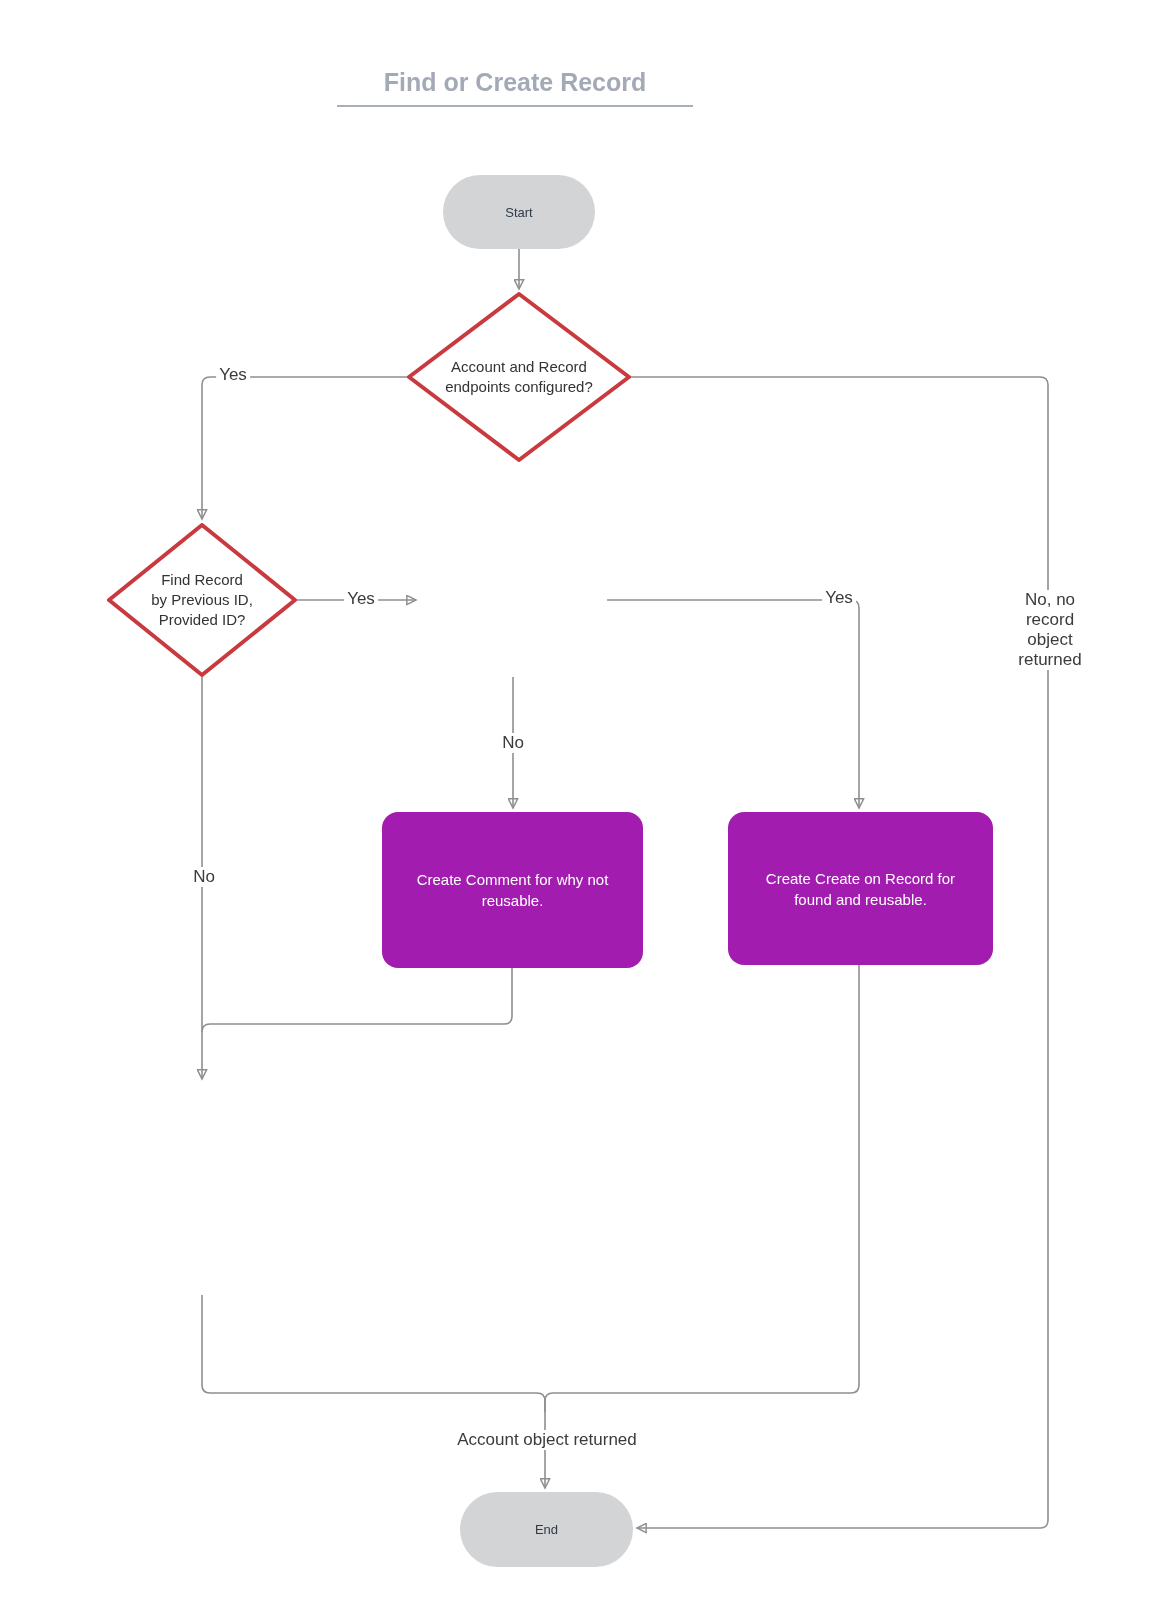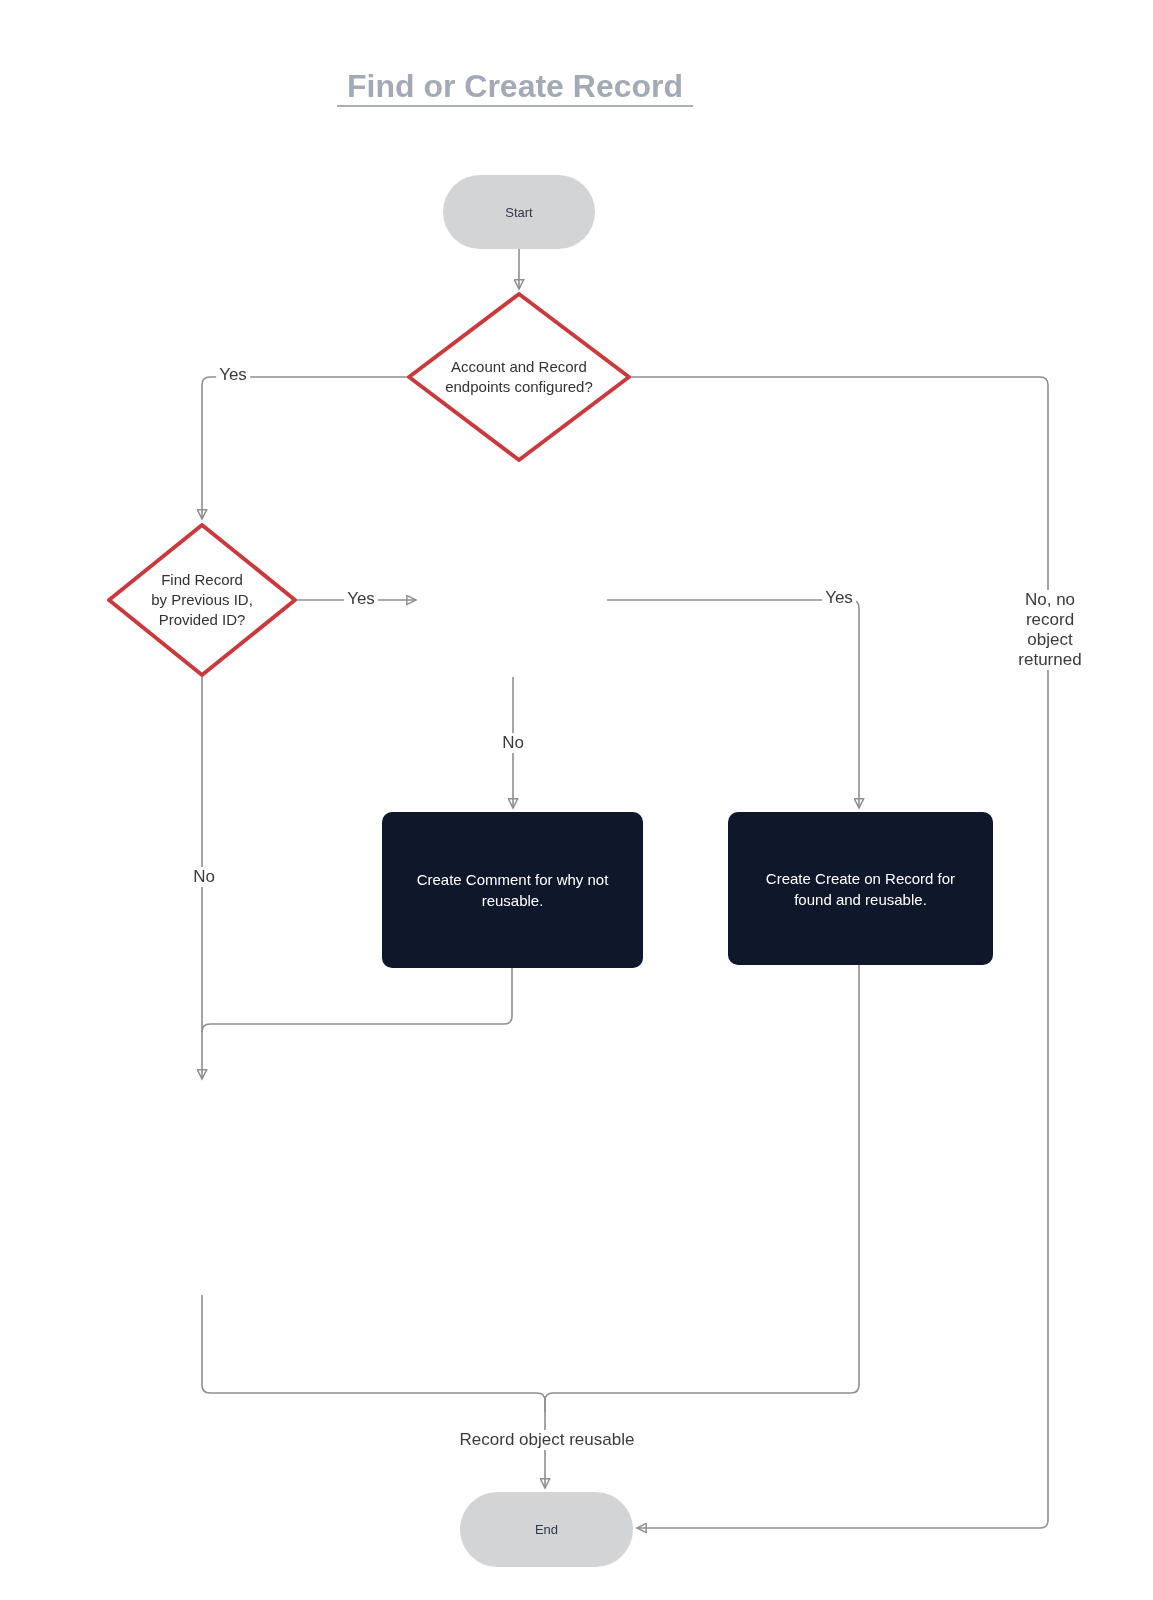--- a/index.html
+++ b/index.html
@@ -2,34 +2,34 @@
 <html><head>
 <meta charset="utf-8">
 <style>
   html,body { margin:0; padding:0; background:#ffffff; }
   .canvas {
     position:relative; width:1153px; height:1600px; background:#ffffff;
     font-family:"Liberation Sans", sans-serif; overflow:hidden;
   }
   .title {
     position:absolute; left:335px; top:68px; width:360px;
-    text-align:center; font-size:32px; font-weight:bold; color:#a3aab6;
+    text-align:center; font-size:25px; font-weight:bold; color:#a3aab6;
     white-space:pre-line;
   }
   .title-rule { position:absolute; left:337px; top:105px; width:356px; height:2px; background:#a9afb9; }
 
   .edges { position:absolute; left:0; top:0; }
   .edges path { fill:none; stroke:#8f8f8f; stroke-width:1.6px; }
 
   .node {
     position:absolute; display:flex; align-items:center; justify-content:center;
     text-align:center; white-space:pre-line; box-sizing:border-box;
   }
   .terminator { background:#d3d4d6; border-radius:40px; color:#2f3a47; font-size:13px; }
-  .process { background:#0f172a; border-radius:10px; color:#ffffff; font-size:15px; line-height:21px; padding:0 18px; }
+  .process { background:#a21caf; border-radius:16px; color:#ffffff; font-size:15px; line-height:21px; padding:0 18px; }
   .decision { }
   .decision svg { position:absolute; left:0; top:0; }
   .decision .dshape { fill:#ffffff; stroke:#c83a3e; stroke-width:4px; stroke-linejoin:round; }
   .dlabel {
     position:absolute; left:0; top:0; right:0; bottom:0;
     display:flex; align-items:center; justify-content:center;
     text-align:center; white-space:pre-line;
     font-size:15px; line-height:20px; color:#333333;
   }
   .edge-label {
@@ -93,15 +93,15 @@
 
   <div class="node terminator" style="left:460px; top:1492px; width:173px; height:75px;">End</div>
 
   <div class="edge-label" style="left:233px; top:375px;">Yes</div>
   <div class="edge-label" style="left:361px; top:599px;">Yes</div>
   <div class="edge-label" style="left:839px; top:598px;">Yes</div>
   <div class="edge-label" style="left:204px; top:877px;">No</div>
   <div class="edge-label" style="left:513px; top:743px;">No</div>
   <div class="edge-label" style="left:1050px; top:630px;">No, no record
 object returned</div>
-  <div class="edge-label" style="left:547px; top:1440px;">Record object reusable</div>
+  <div class="edge-label" style="left:547px; top:1440px;">Account object returned</div>
 
 </div>
 
 </body></html>

